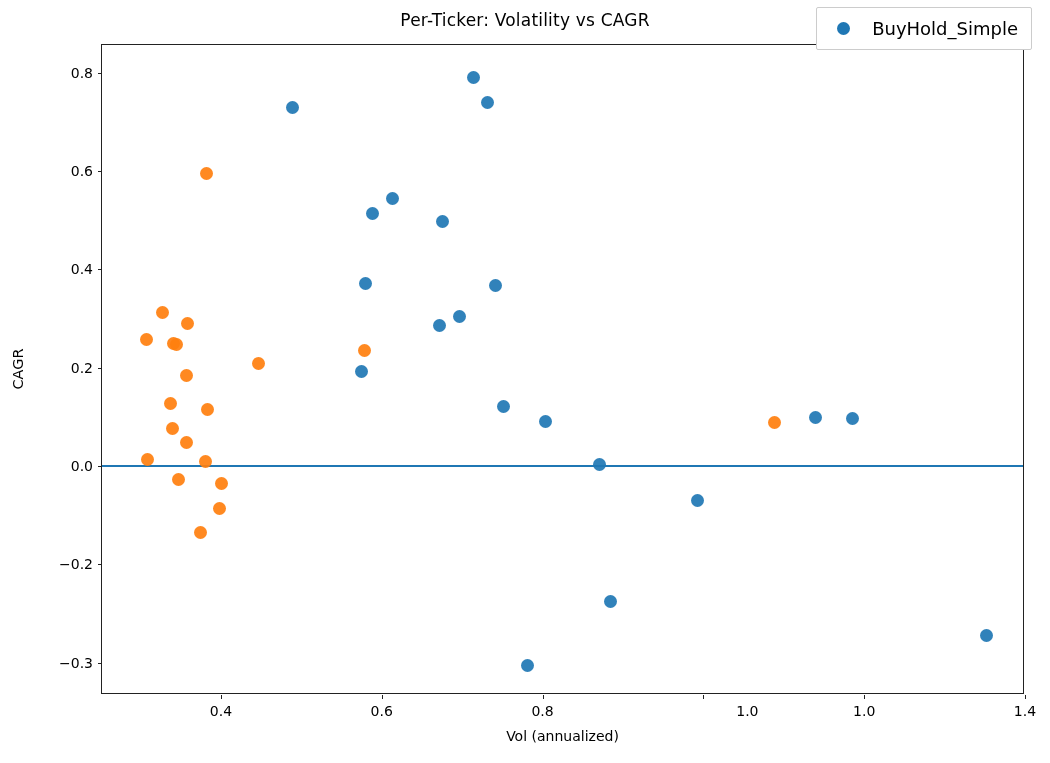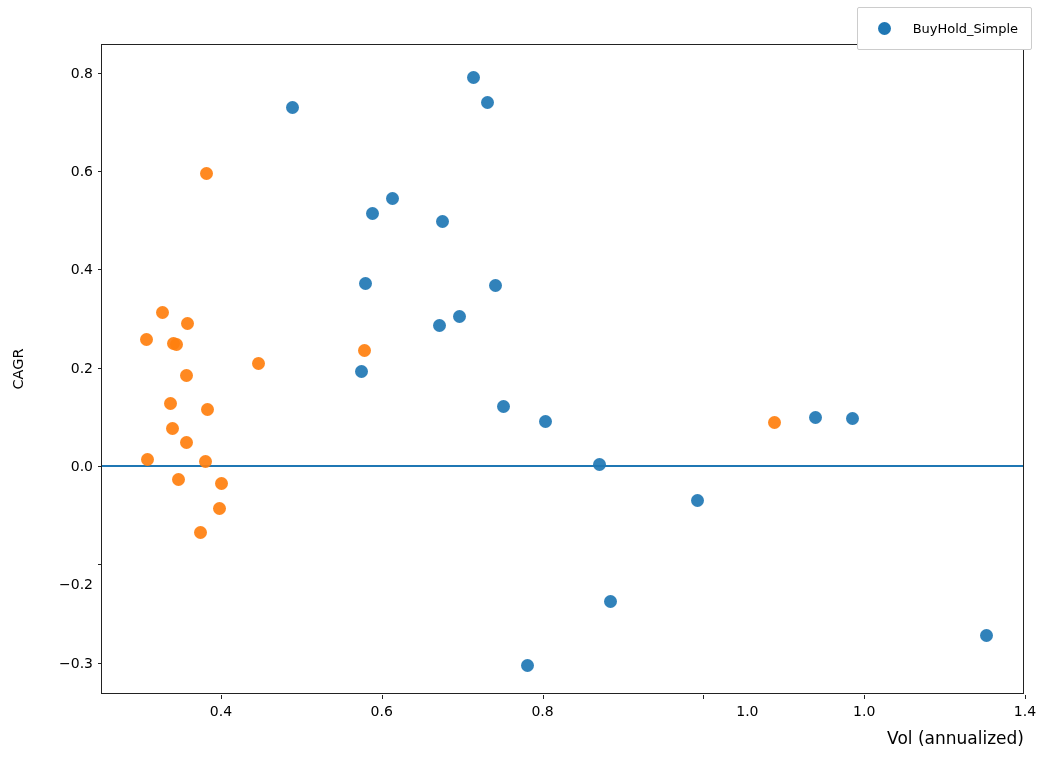--- a/index.html
+++ b/index.html
@@ -94,22 +94,22 @@
     color: #000000;
     transform: translateY(-50%);
     white-space: nowrap;
     text-align: right;
   }
   #xlabel {
     position: absolute;
     left: 101px;
     top: 728px;
     width: 923px;
-    text-align: right;
-    font-size: 17px;
+    text-align: center;
+    font-size: 14px;
     color: #000000;
   }
   #ylabel {
     position: absolute;
     left: 8px;
     top: 44px;
     height: 650px;
     width: 20px;
     display: flex;
     align-items: center;
@@ -140,30 +140,31 @@
     width: 13px;
     height: 13px;
     border-radius: 50%;
     margin-right: 22px;
     margin-left: 10px;
     flex: 0 0 auto;
   }
   .legend-swatch.s0 { background: #1f77b4; }
   .legend-swatch.s1 { background: #ff7f0e; }
   .legend-label {
-    font-size: 13px;
+    font-size: 18px;
     color: #000000;
     white-space: nowrap;
   }
 </style>
 </head>
 <body>
 
 <div id="figure">
 
+  <div id="chart-title">Per-Ticker: Volatility vs CAGR</div>
 
   <div id="ylabel">
     <span>CAGR</span>
   </div>
 
   <div id="plot-area">
     <div id="ticks-layer">
         <div class="xtick" style="left: 118.923px;"></div>
         <div class="xticklabel" style="left: 118.923px;">0.4</div>
         <div class="xtick" style="left: 279.738px;"></div>
@@ -180,21 +181,21 @@
         <div class="yticklabel" style="top: 27.8677px;">0.8</div>
         <div class="ytick" style="top: 126.166px;"></div>
         <div class="yticklabel" style="top: 126.166px;">0.6</div>
         <div class="ytick" style="top: 224.465px;"></div>
         <div class="yticklabel" style="top: 224.465px;">0.4</div>
         <div class="ytick" style="top: 322.764px;"></div>
         <div class="yticklabel" style="top: 322.764px;">0.2</div>
         <div class="ytick" style="top: 421.062px;"></div>
         <div class="yticklabel" style="top: 421.062px;">0.0</div>
         <div class="ytick" style="top: 519.361px;"></div>
-        <div class="yticklabel" style="top: 519.361px; margin-top: 20px;">−0.2</div>
+        <div class="yticklabel" style="top: 519.361px;">−0.2</div>
         <div class="ytick" style="top: 617.66px;"></div>
         <div class="yticklabel" style="top: 617.66px;">−0.3</div>
       </div>
     <div id="points-layer">
         <div class="hline" style="top: 421.062px; background: rgb(31, 119, 180);"></div>
         <div class="pt s0" title="BuyHold_Simple (0.714, 0.79)" style="left: 371.403px; top: 32.7826px;"></div>
         <div class="pt s0" title="BuyHold_Simple (0.731, 0.739)" style="left: 385.072px; top: 57.8488px;"></div>
         <div class="pt s0" title="BuyHold_Simple (0.489, 0.729)" style="left: 190.486px; top: 62.7637px;"></div>
         <div class="pt s0" title="BuyHold_Simple (0.613, 0.545)" style="left: 290.191px; top: 153.198px;"></div>
         <div class="pt s0" title="BuyHold_Simple (0.588, 0.513)" style="left: 270.089px; top: 168.926px;"></div>

